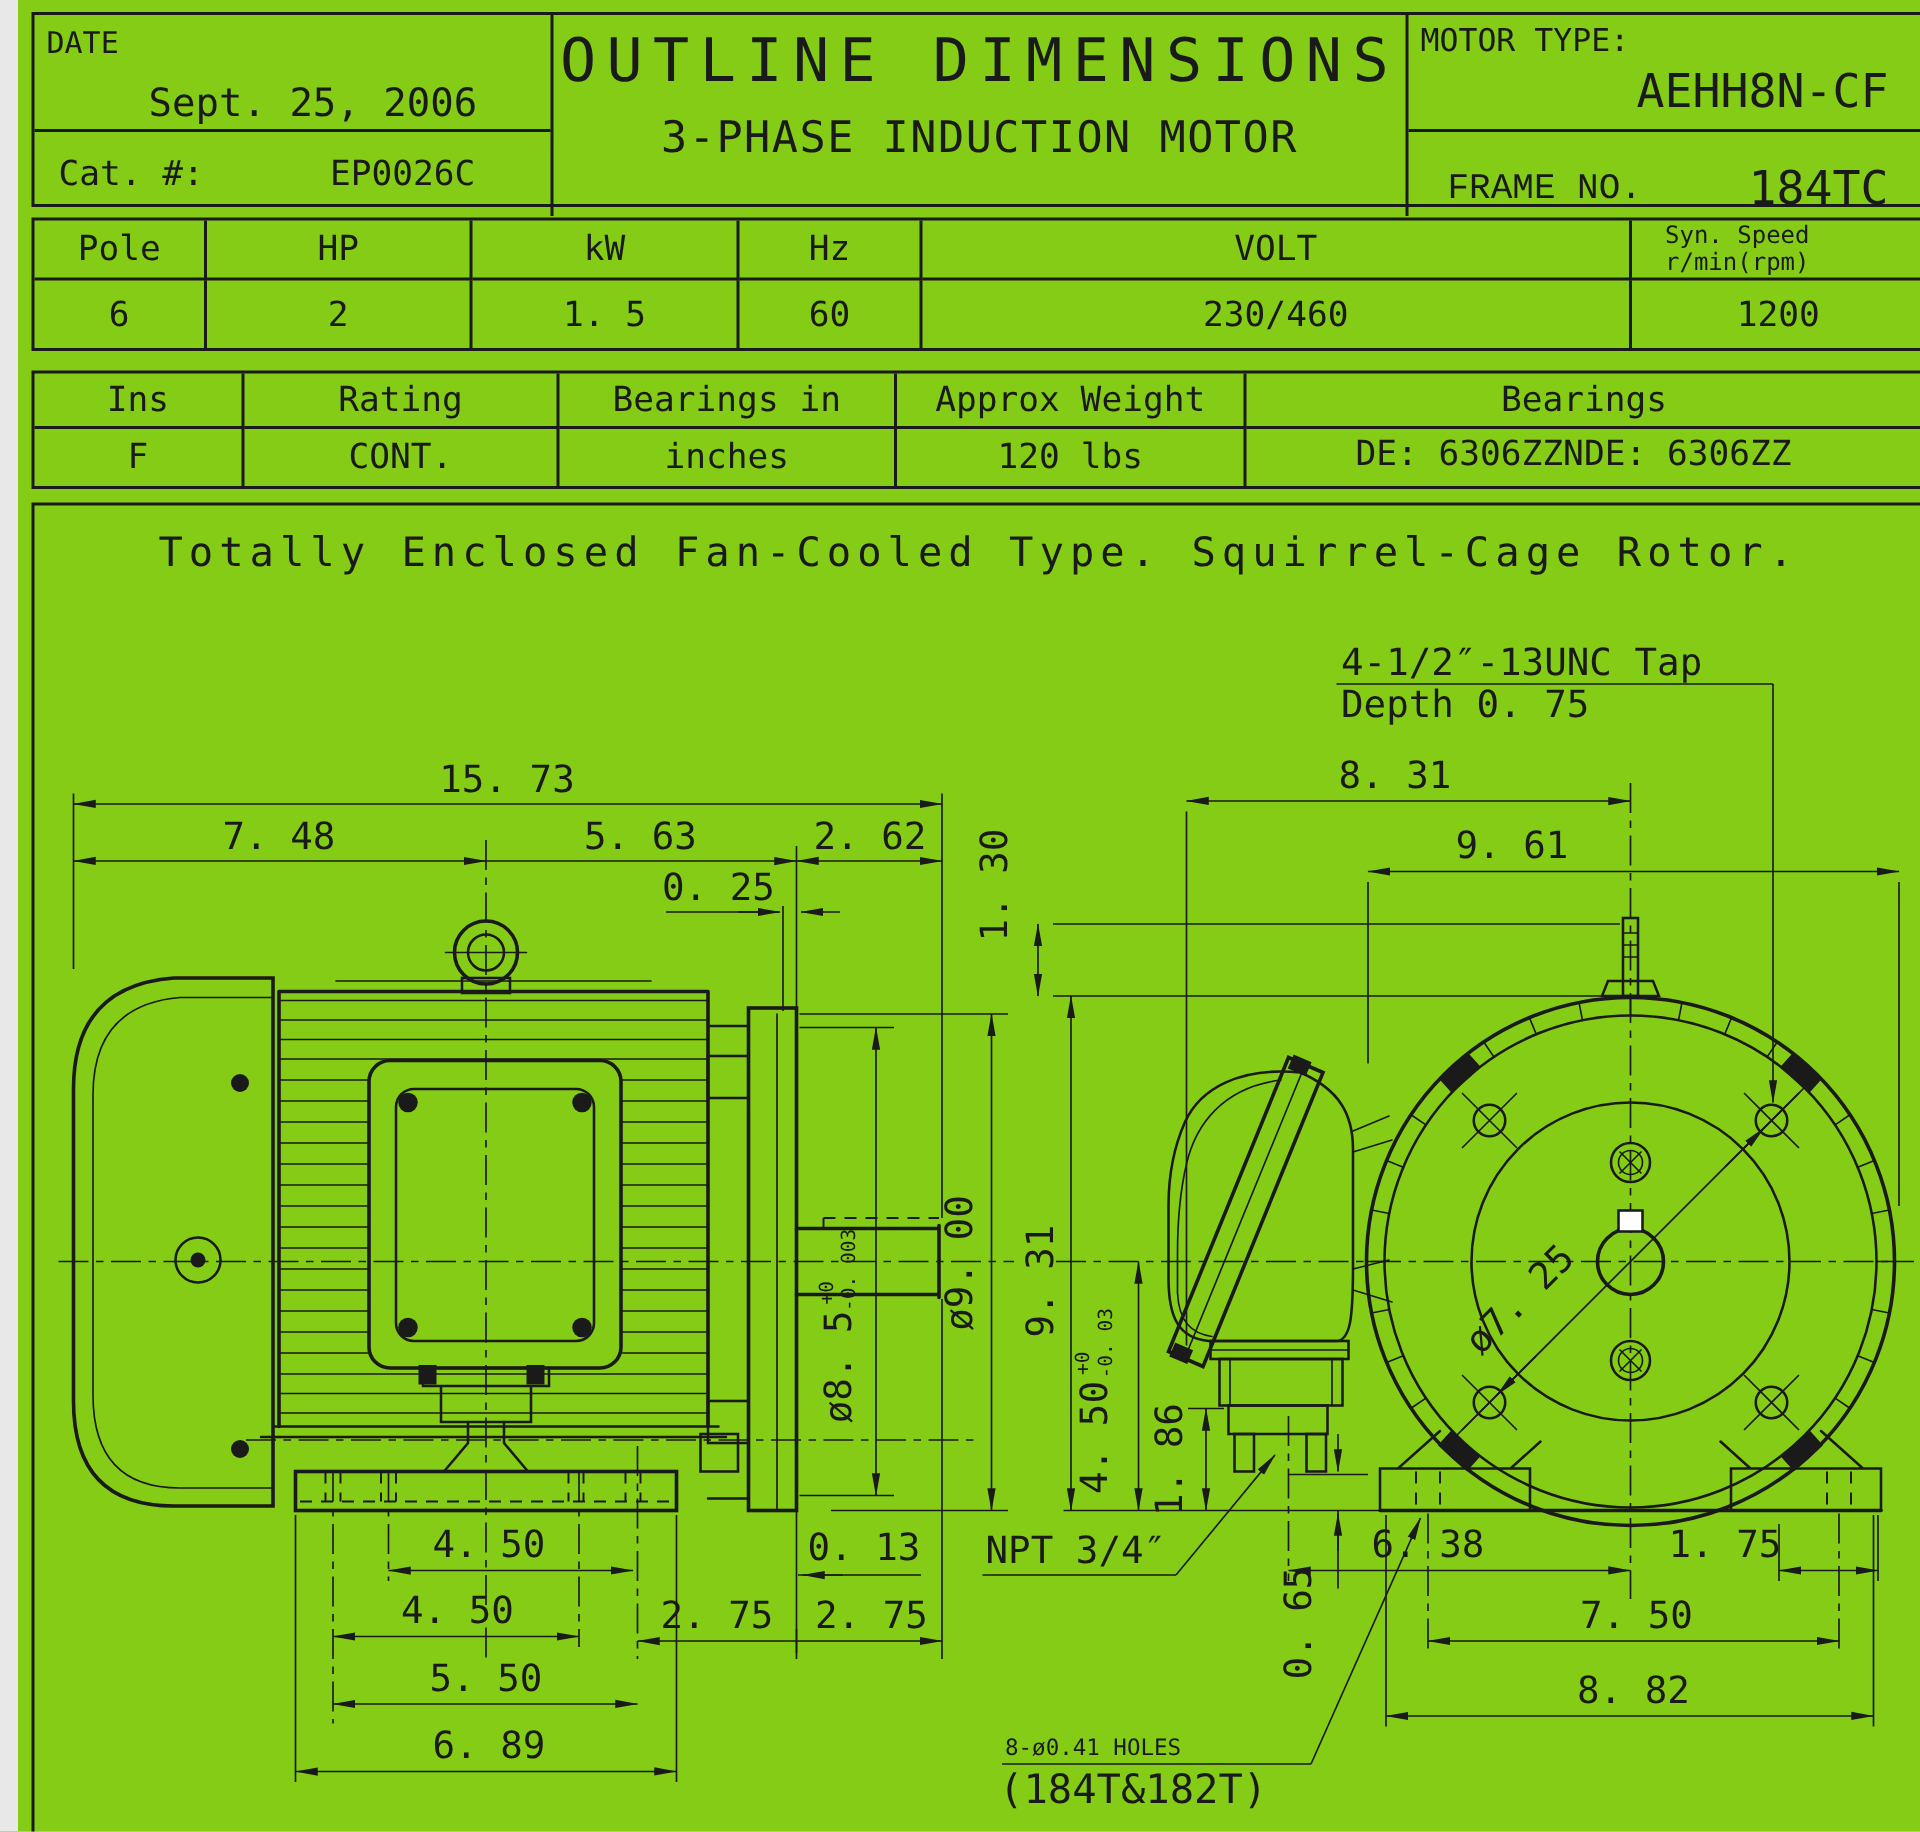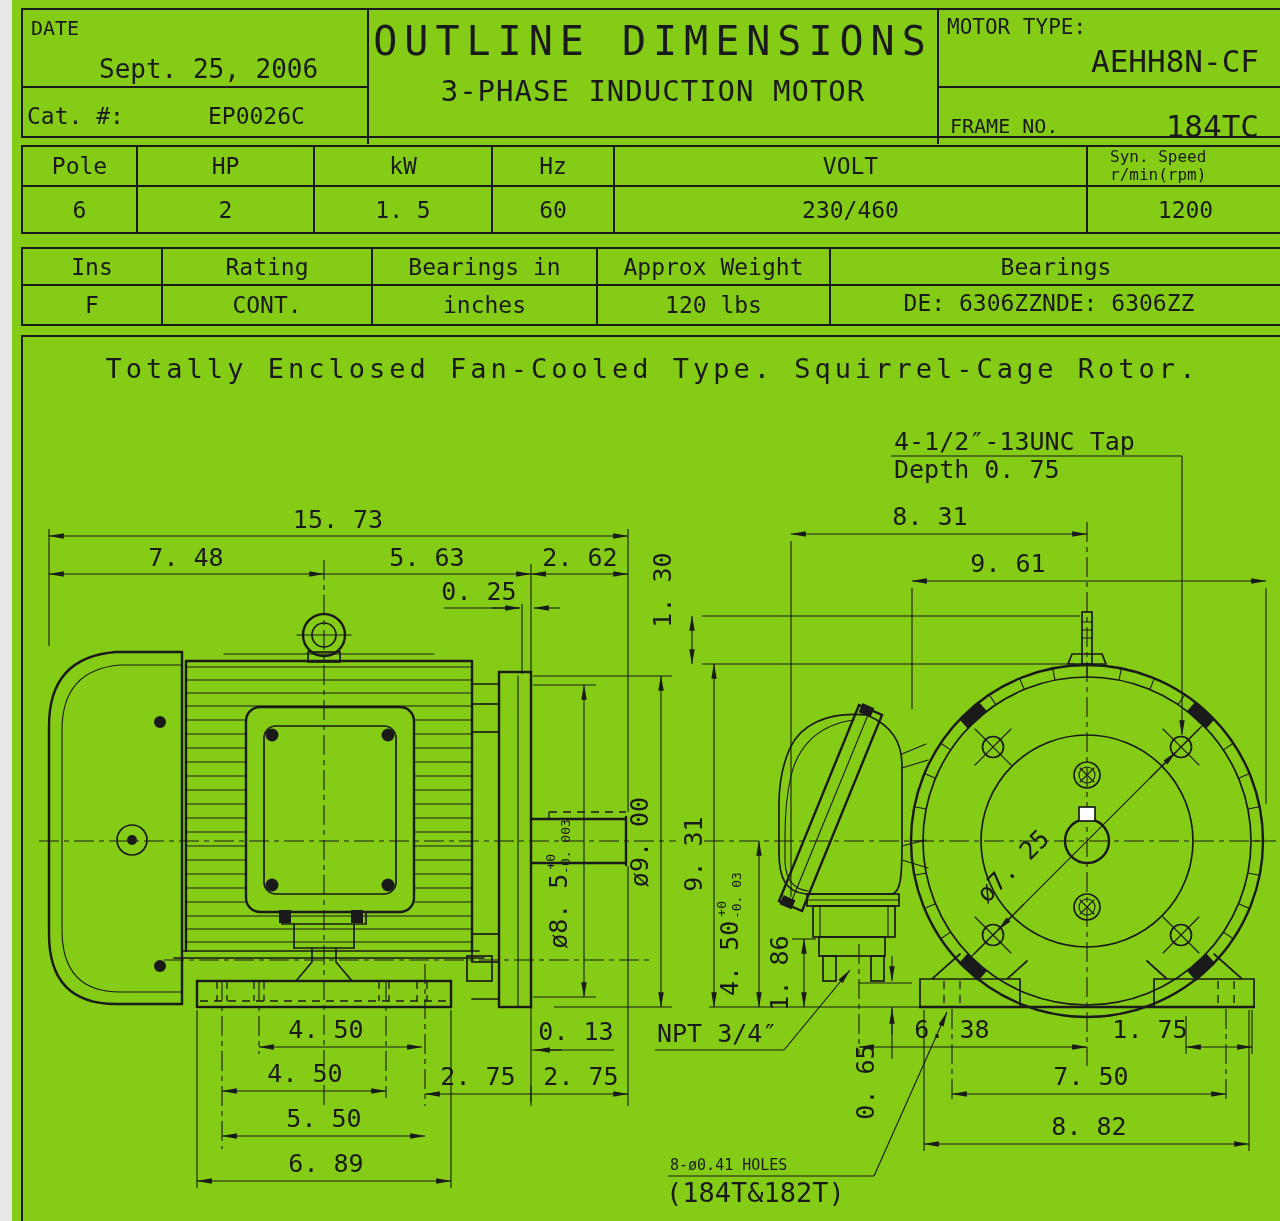--- a/index.html
+++ b/index.html
@@ -5,28 +5,28 @@
   * { margin:0; padding:0; box-sizing:border-box; }
   body { background:#e8e8e8; font-family:"DejaVu Sans Mono", monospace; color:#1a1a1a; }
   .sheet { position:relative; width:1280px; height:1221px; background:#84cc16; padding:8px 8px 0 9px;margin-left:12px; }
   .tb { display:grid; grid-template-columns:346px 570px 346px; border:2px solid #1a1a1a; height:130px; }
   .tb-cell { border-right:2px solid #1a1a1a; display:flex; flex-direction:column; }
   .tb-cell:last-child { border-right:none;gap:20px; }
   .tb-row1 { height:78px; border-bottom:2px solid #1a1a1a; position:relative; }
   .tb-row2 { flex:1; display:flex; align-items:center; }
   .lbl-sm { font-size:20px; padding:6px 0 0 8px; }
   .date-val { font-size:26px; margin:14px 0 0 76px; }
-  .cat-lbl { font-size:23px; padding-left:4px; }
+  .cat-lbl { font-size:23px; padding-left:16px; }
   .cat-val { font-size:23px; margin-left:84px; }
   .ttl-cell { justify-content:flex-start; align-items:center; }
   .main-title { font-size:40px; letter-spacing:7px; margin-top:8px; white-space:nowrap; }
   .sub-title { font-size:29px; letter-spacing:1px; margin-top:10px; white-space:nowrap; }
   .mt-lbl { font-size:21px; padding:5px 0 0 8px; }
   .mt-val { font-size:31px; text-align:right; padding-right:26px; margin-top:4px; }
-  .fr-lbl { font-size:20px; padding-left:11px; }
+  .fr-lbl { font-size:24px; padding-left:26px;font-family:Liberation Mono, monospace; }
   .fr-val { font-size:31px; margin-left:auto; padding-right:26px; }
   .spec { display:grid; border:2px solid #1a1a1a; }
   .spec1 { margin-top:7px; grid-template-columns:115px 177px 178px 122px 473px 195px; grid-template-rows:40px 45px; }
   .spec2 { margin-top:13px; grid-template-columns:140px 210px 225px 233px 450px; grid-template-rows:37px 38px; }
   .cell { border-right:2px solid #1a1a1a; display:flex; align-items:center; justify-content:center; font-size:23px; }
   .cell.hdr { border-bottom:2px solid #1a1a1a; }
   .cell.last { border-right:none; }
   .syn { flex-direction:column; font-size:16px; line-height:18px; align-items:flex-start; padding-left:22px; }
   .brg { padding:0 28px 4px 14px; }
   .drawing { position:relative; margin-top:9px; height:914px; border:2px solid #1a1a1a; }

